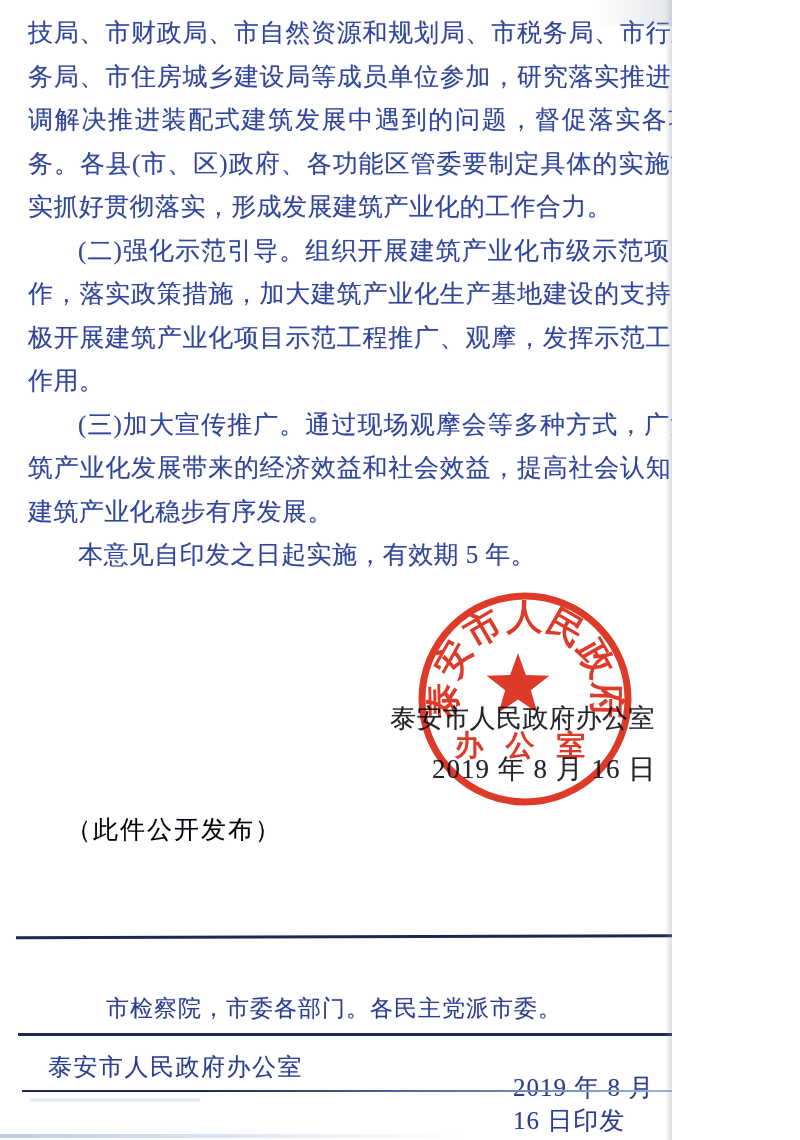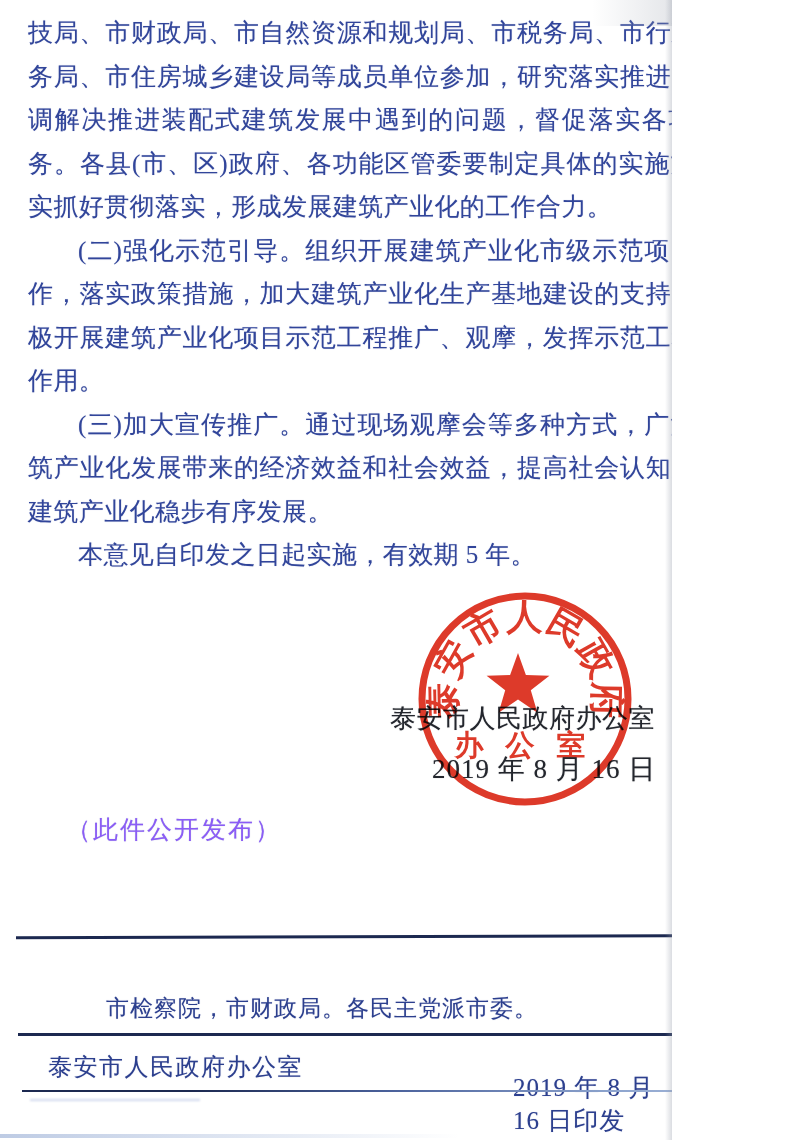--- a/index.html
+++ b/index.html
@@ -46,21 +46,21 @@
     position: absolute; left: 412px; top: 585px;
     mix-blend-mode: multiply; opacity: 0.95;
     filter: blur(0.3px);
   }
   .seal text { font-family: "Liberation Serif", "DejaVu Serif", serif; font-weight: 600; }
 
   
   .public-note {
     position: absolute; left: 66px; top: 813px;
     font-size: 25px; letter-spacing: 2px;
-    color: #8b5cf6;
+    color: #000000;
     text-shadow: 0 0 1px rgba(49, 69, 154, 0.35);
   }
 
   
   .rule { position: absolute; background: #1c2950; }
   .rule-top    { left: 16px; top: 935px;  width: 776px; height: 3px; transform: rotate(-0.18deg); }
   .rule-middle { left: 18px; top: 1033px; width: 770px; height: 3px; }
   .rule-bottom {
     left: 22px; top: 1090px; width: 766px; height: 2px;
     background: linear-gradient(to right, #1c2950 0%, #1c2950 22%, #4a619b 48%, #8fa6cf 78%, #b3c3e0 100%);
@@ -131,21 +131,21 @@
     <text font-size="36" letter-spacing="1" fill="#dc2f1e">
       <textPath href="#sealArc" startOffset="50%" text-anchor="middle">泰安市人民政府</textPath>
     </text>
     <text x="119" y="170" text-anchor="middle" font-size="29" letter-spacing="22" fill="#dc2f1e">办公室</text>
   </svg>
 
   <div class="public-note">（此件公开发布）</div>
 
   <div class="rule rule-top"></div>
 
-  <div class="cc-line-2">市检察院，市财政局。各民主党派市委。</div>
+  <div class="cc-line-2">市检察院，市委各部门。各民主党派市委。</div>
 
   <div class="rule rule-middle"></div>
 
   <div class="footer-issuer">泰安市人民政府办公室</div>
   <div class="footer-date">2019 年 8 月 16 日印发</div>
 
   <div class="rule rule-bottom"></div>
 
   <div class="edge-right"></div>
   <div class="corner-top-right"></div>

